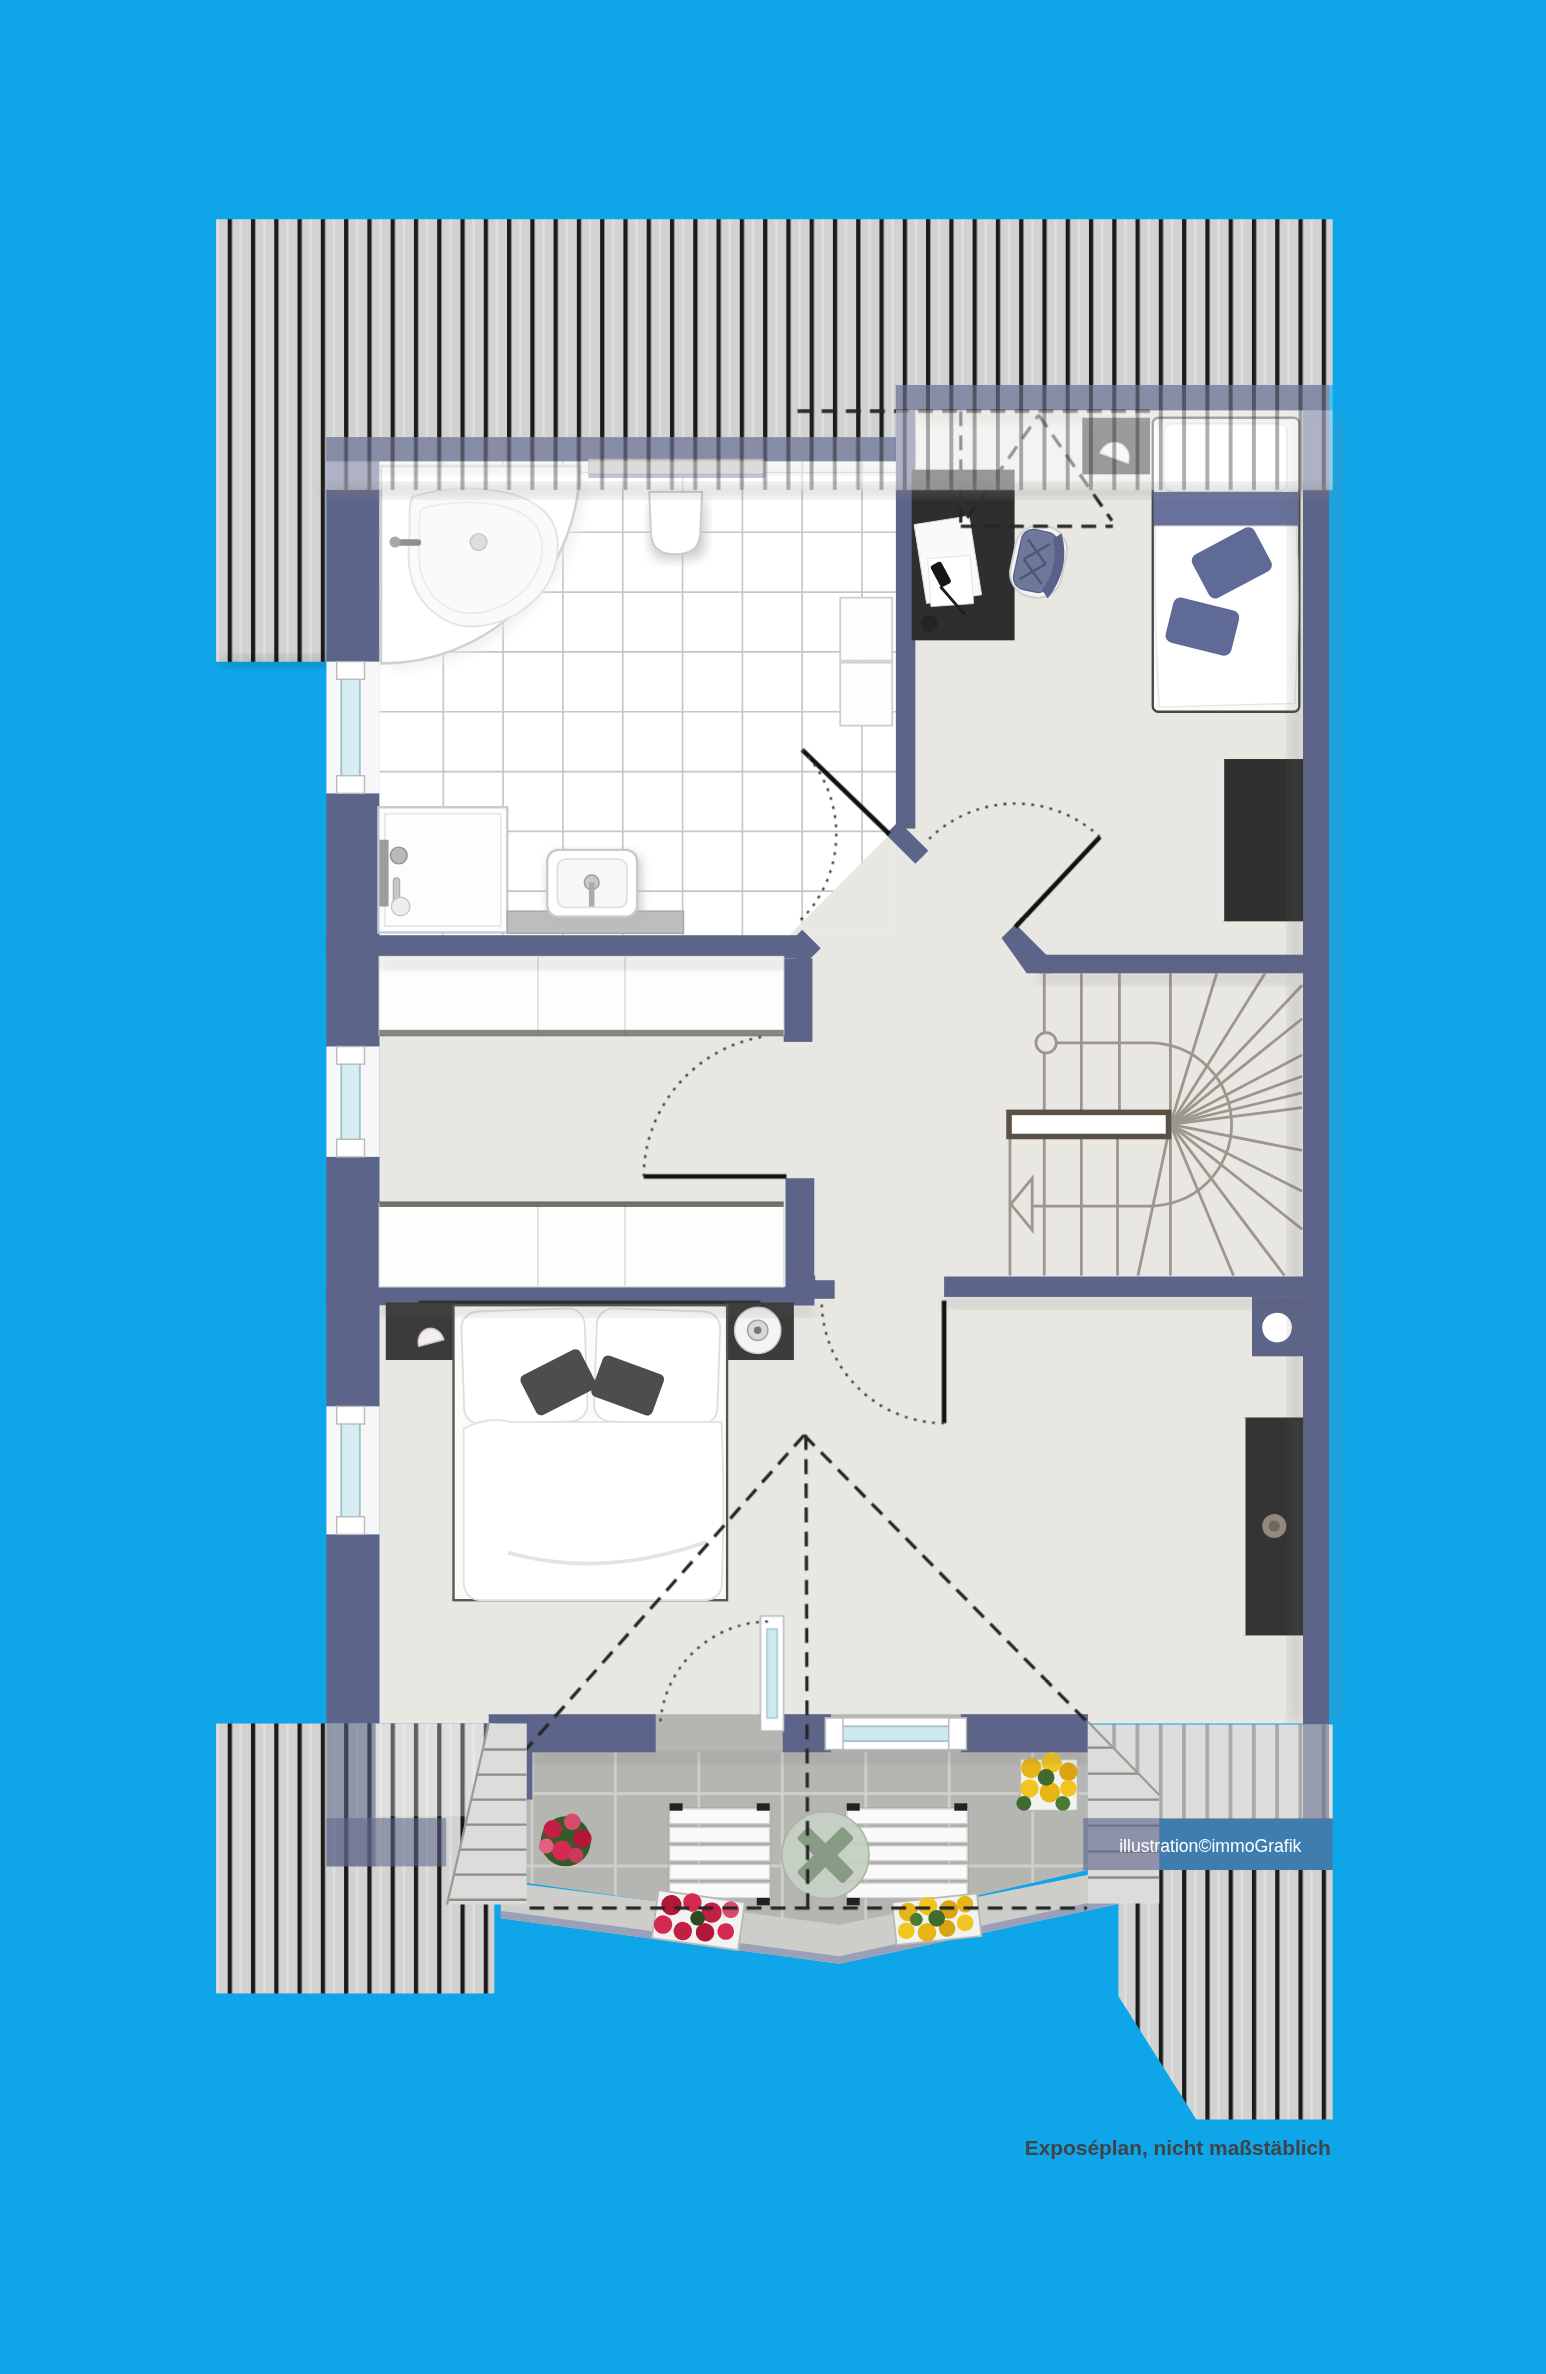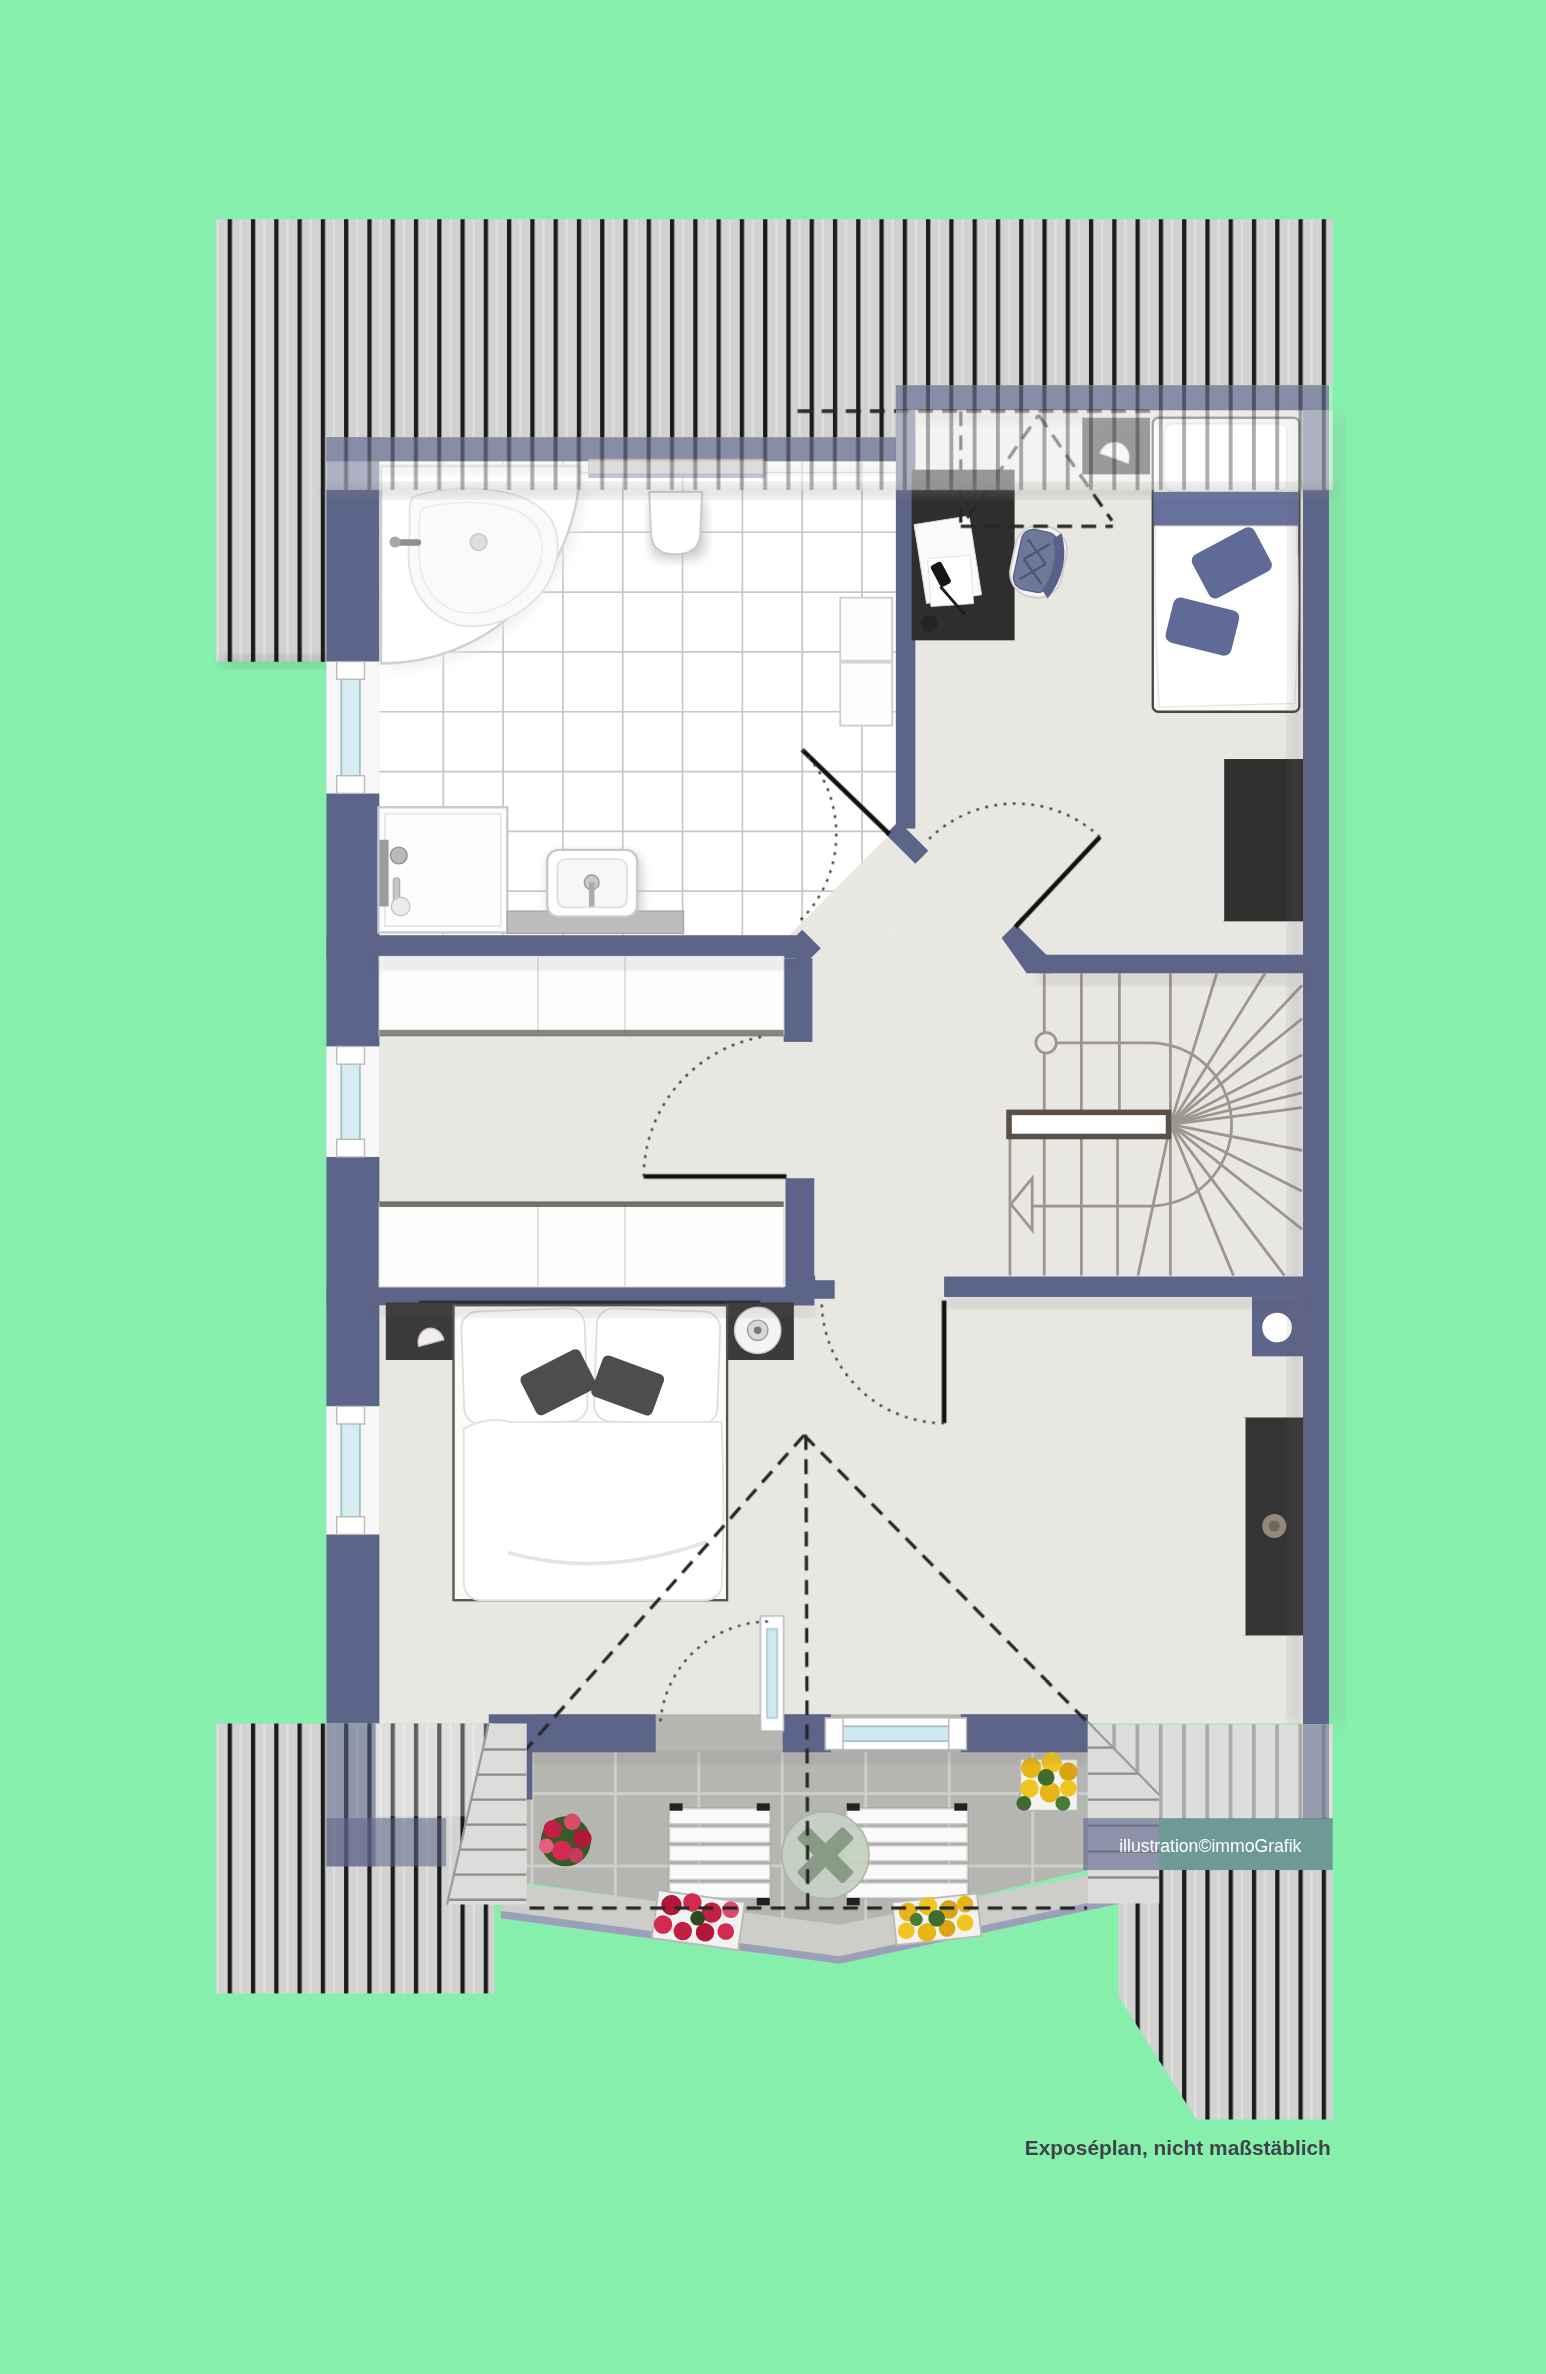--- a/index.html
+++ b/index.html
@@ -1,16 +1,16 @@
 <!DOCTYPE html>
 <html style="font-size:15px"><head>
 <meta charset="utf-8">
 <style>
 html,body{margin:0;padding:0;background:#ffffff;}
-#page{width:1546px;height:2375px;position:relative;background:#86efac;font-family:"Liberation Sans",sans-serif;}
+#page{width:1546px;height:2375px;position:relative;background:#0ea5e9;font-family:"Liberation Sans",sans-serif;}
 svg{display:block;}
 </style>
 </head>
 <body>
 
 <div id="page">
 <svg width="1546" height="2375" viewBox="0 0 1667 2560">
 <defs>
 <pattern id="hatch" x="245.5" y="0" width="25.1" height="20" patternUnits="userSpaceOnUse">
   <rect x="0" y="0" width="25.1" height="20" fill="#d2d2d1"></rect>

